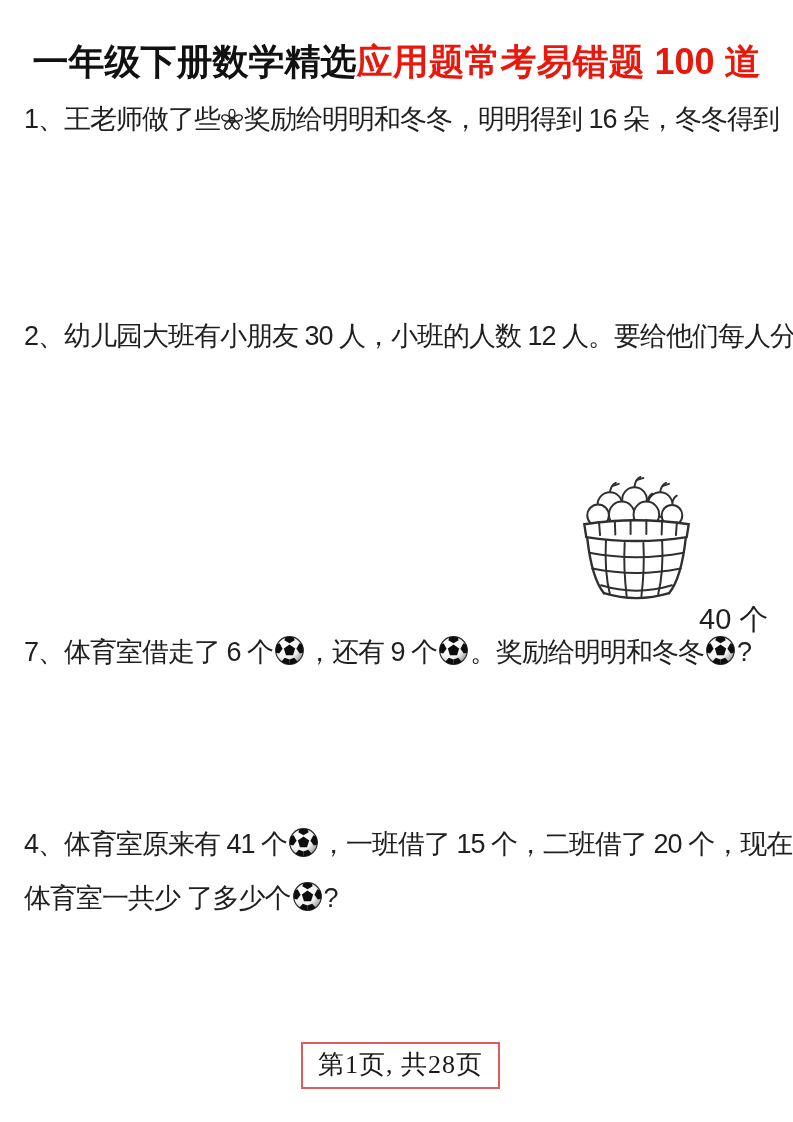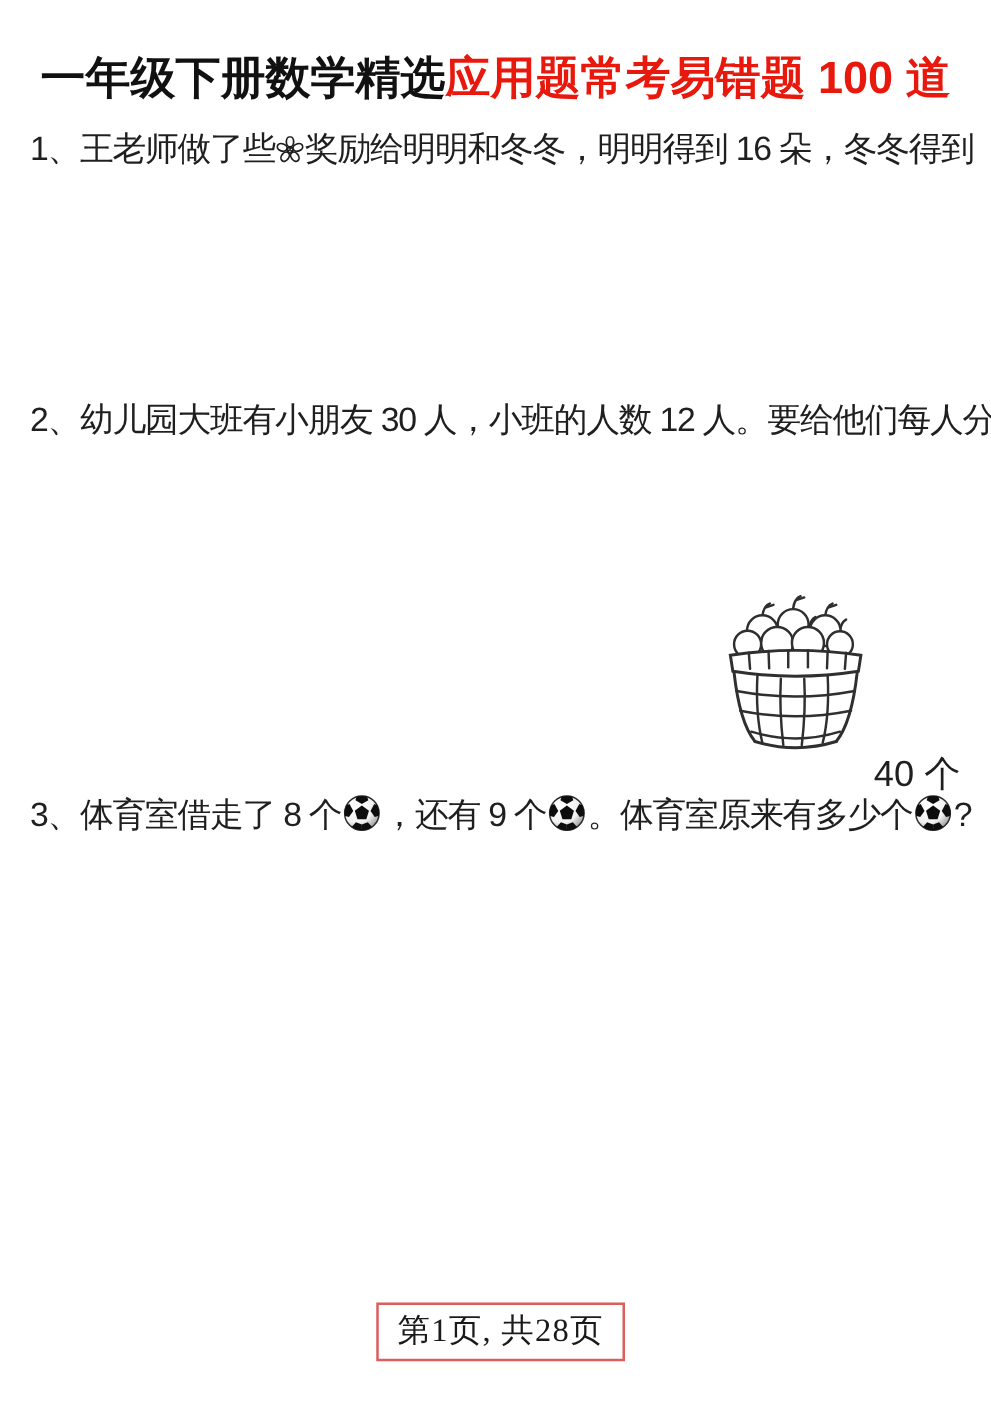--- a/index.html
+++ b/index.html
@@ -155,30 +155,42 @@
 
   <div class="figure">
     <svg viewBox="0 0 120 134" width="119" height="132">
         <use href="#basketSym"></use>
       </svg>
   </div>
   <div class="fig-label">40 个</div>
 
   <div class="q" id="q3">
     <div class="qline">
-      <span>3、体育室借走了 8 个</span><span class="icon icon-ball"><svg viewBox="0 0 36 36" width="31" height="31">
+      <span>7、体育室借走了 6 个</span><span class="icon icon-ball"><svg viewBox="0 0 36 36" width="31" height="31">
             <use href="#ballSym"></use>
           </svg></span><span>，还有 9 个</span><span class="icon icon-ball"><svg viewBox="0 0 36 36" width="31" height="31">
             <use href="#ballSym"></use>
-          </svg></span><span>。体育室原来有多少个</span><span class="icon icon-ball"><svg viewBox="0 0 36 36" width="31" height="31">
+          </svg></span><span>。奖励给明明和冬冬</span><span class="icon icon-ball"><svg viewBox="0 0 36 36" width="31" height="31">
             <use href="#ballSym"></use>
           </svg></span><span>?</span>
     </div>
   </div>
 
+  <div class="q" id="q4">
+    <div class="qline">
+      <span>4、体育室原来有 41 个</span><span class="icon icon-ball"><svg viewBox="0 0 36 36" width="31" height="31">
+            <use href="#ballSym"></use>
+          </svg></span><span>，一班借了 15 个，二班借了 20 个，现在</span>
+    </div>
+    <div class="qline">
+      <span>体育室一共少 了多少个</span><span class="icon icon-ball"><svg viewBox="0 0 36 36" width="31" height="31">
+            <use href="#ballSym"></use>
+          </svg></span><span>?</span>
+    </div>
+  </div>
 
   <div class="footer">
     <div class="footer-box">
       <span>第1页, 共28页</span>
     </div>
   </div>
 
 </div>
 
 </body></html>

